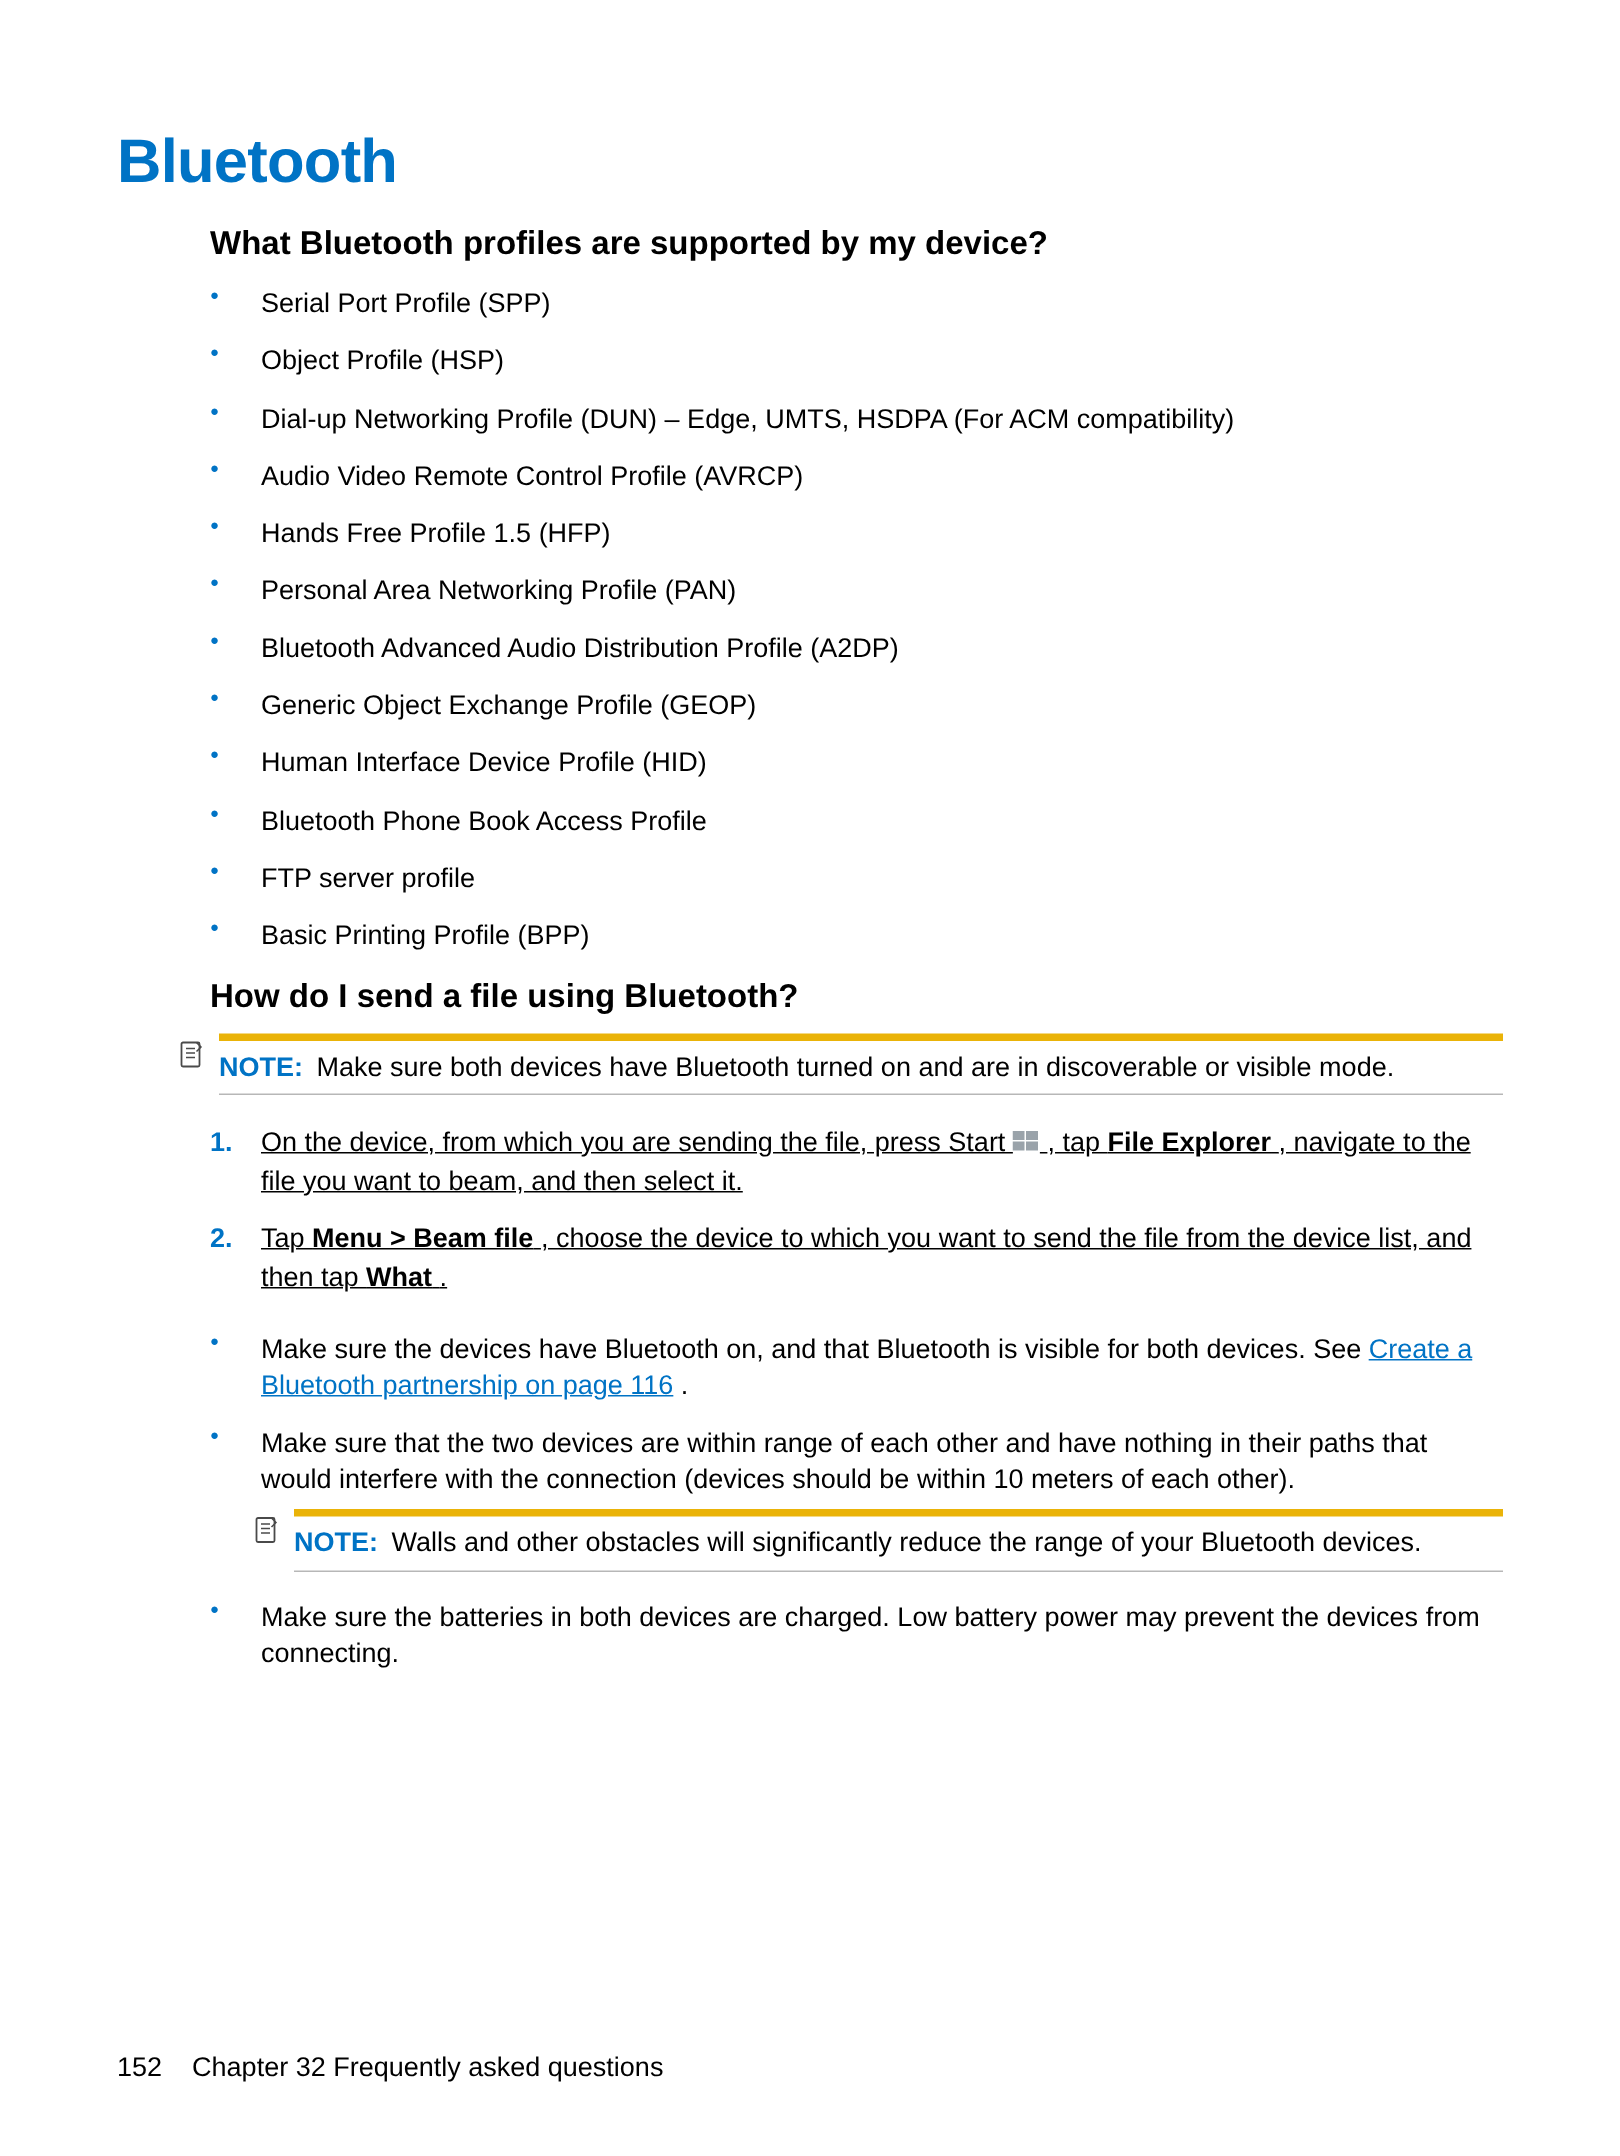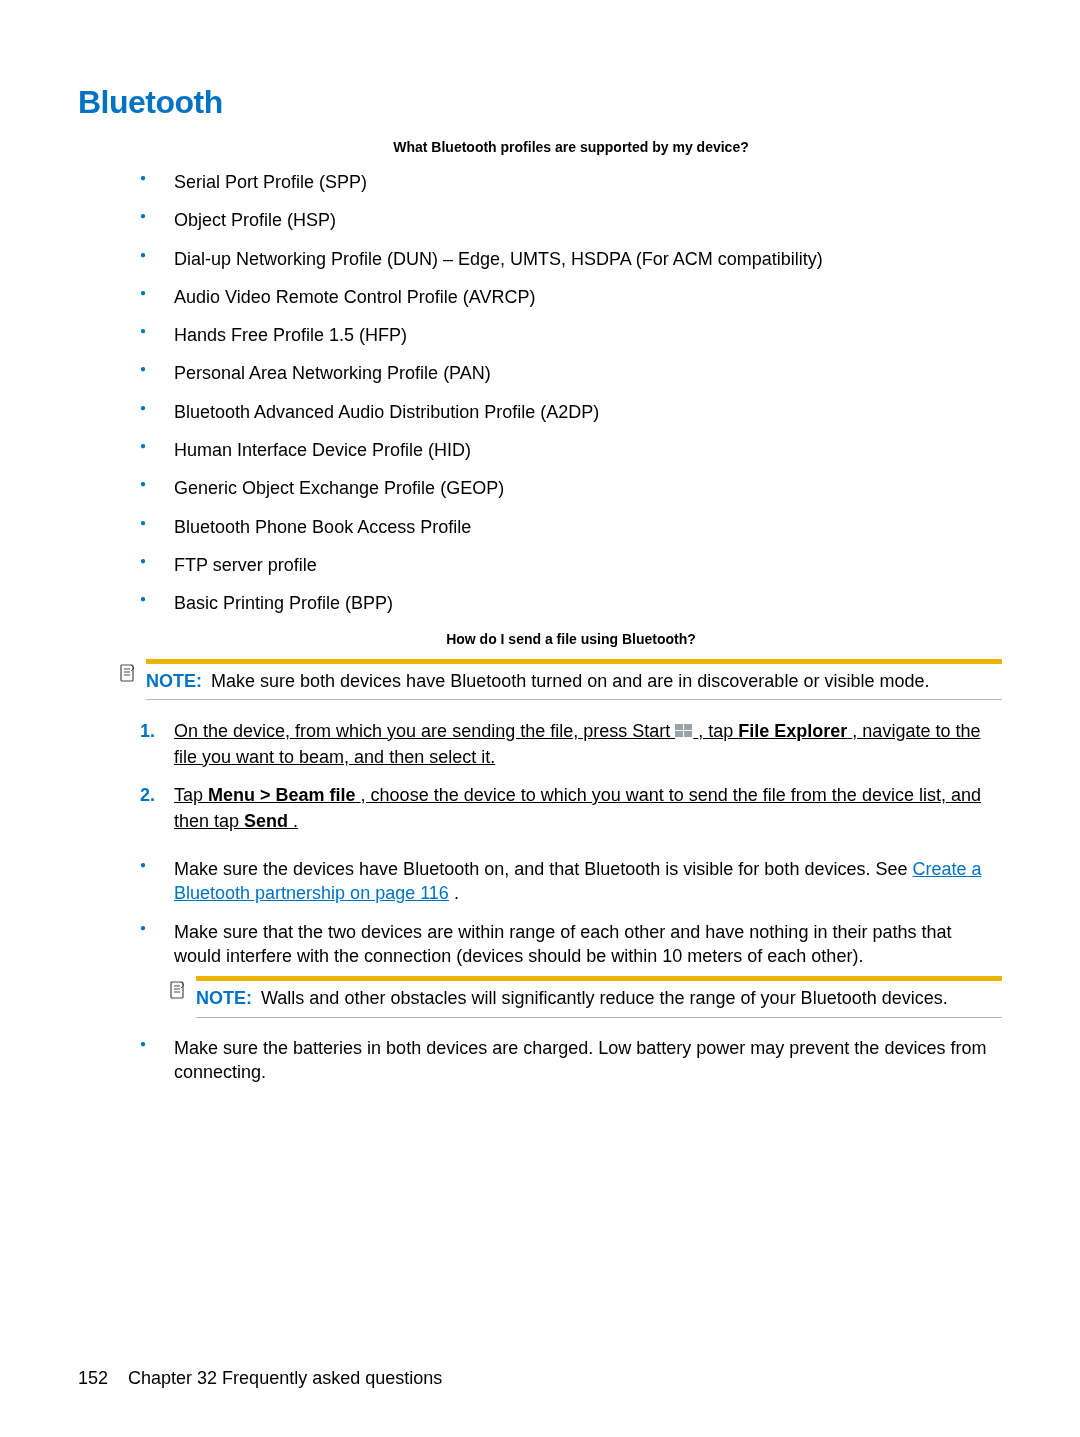--- a/index.html
+++ b/index.html
@@ -11,35 +11,34 @@
     width: 1080px;
   }
   .page {
     box-sizing: border-box;
     width: 1080px;
     min-height: 1437px;
     padding: 84px 78px 40px 78px;
     position: relative;
   }
   .main-title {
-    font-size: 32px;
+    font-size: 41px;
     font-weight: 700;
     color: #0073c5;
     margin: 0 0 18px 0;
     letter-spacing: -0.5px;
   }
   .body-indent {
     margin-left: 62px;
   }
   .sub-heading {
     font-weight: 700;
-    font-size: 14px;
+    font-size: 22px;
     margin: 8px 0 8px 0;
     color: #000;
-    text-align: center;
   }
   ul.bullets {
     list-style: none;
     padding: 0;
     margin: 6px 0 4px 0;
   }
   ul.bullets > li {
     position: relative;
     padding: 7px 0 7px 34px;
     font-size: 18px;
@@ -132,22 +131,22 @@
     <div class="sub-heading">What Bluetooth profiles are supported by my device?</div>
 
     <ul class="bullets">
       <li>Serial Port Profile (SPP)</li>
       <li>Object Profile (HSP)</li>
       <li>Dial-up Networking Profile (DUN) – Edge, UMTS, HSDPA (For ACM compatibility)</li>
       <li>Audio Video Remote Control Profile (AVRCP)</li>
       <li>Hands Free Profile 1.5 (HFP)</li>
       <li>Personal Area Networking Profile (PAN)</li>
       <li>Bluetooth Advanced Audio Distribution Profile (A2DP)</li>
+      <li>Generic Object Exchange Profile (GEOP)</li>
       <li>Human Interface Device Profile (HID)</li>
-      <li>Generic Object Exchange Profile (GEOP)</li>
       <li>Bluetooth Phone Book Access Profile</li>
       <li>FTP server profile</li>
       <li>Basic Printing Profile (BPP)</li>
     </ul>
 
     <div class="sub-heading">How do I send a file using Bluetooth?</div>
   </div>
 
   <div class="note-row">
     <span class="note-icon">
@@ -178,21 +177,21 @@
           </svg>
         </span>
         <span>, tap </span>
         <span class="b">File Explorer</span>
         <span>, navigate to the file you want to beam, and then select it.</span>
       </li>
       <li>
         <span>Tap </span>
         <span class="b">Menu &gt; Beam file</span>
         <span>, choose the device to which you want to send the file from the device list, and then tap </span>
-        <span class="b">Send</span>
+        <span class="b">What</span>
         <span>.</span>
       </li>
     </ol>
 
 
     <ul class="bullets">
       <li>
         <span>Make sure the devices have Bluetooth on, and that Bluetooth is visible for both devices. See </span>
         <a class="link-blue">Create a Bluetooth partnership on page 116</a>
         <span>.</span>

